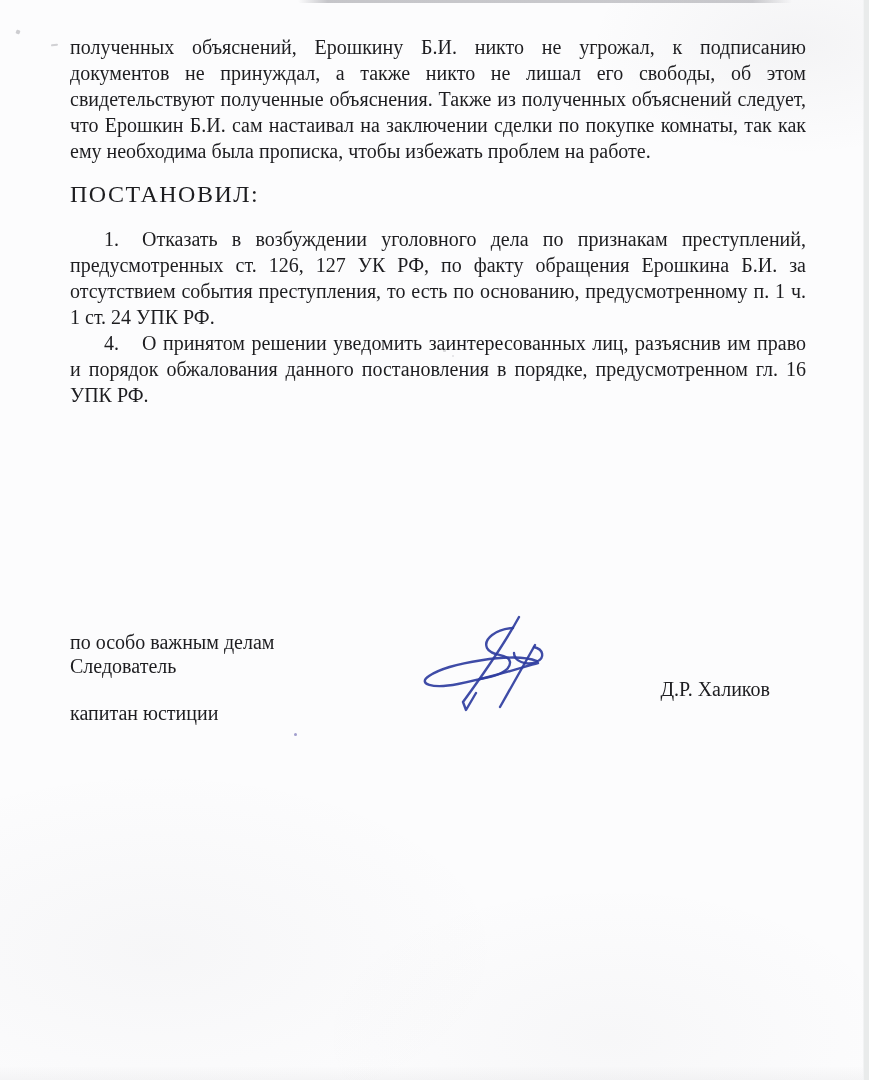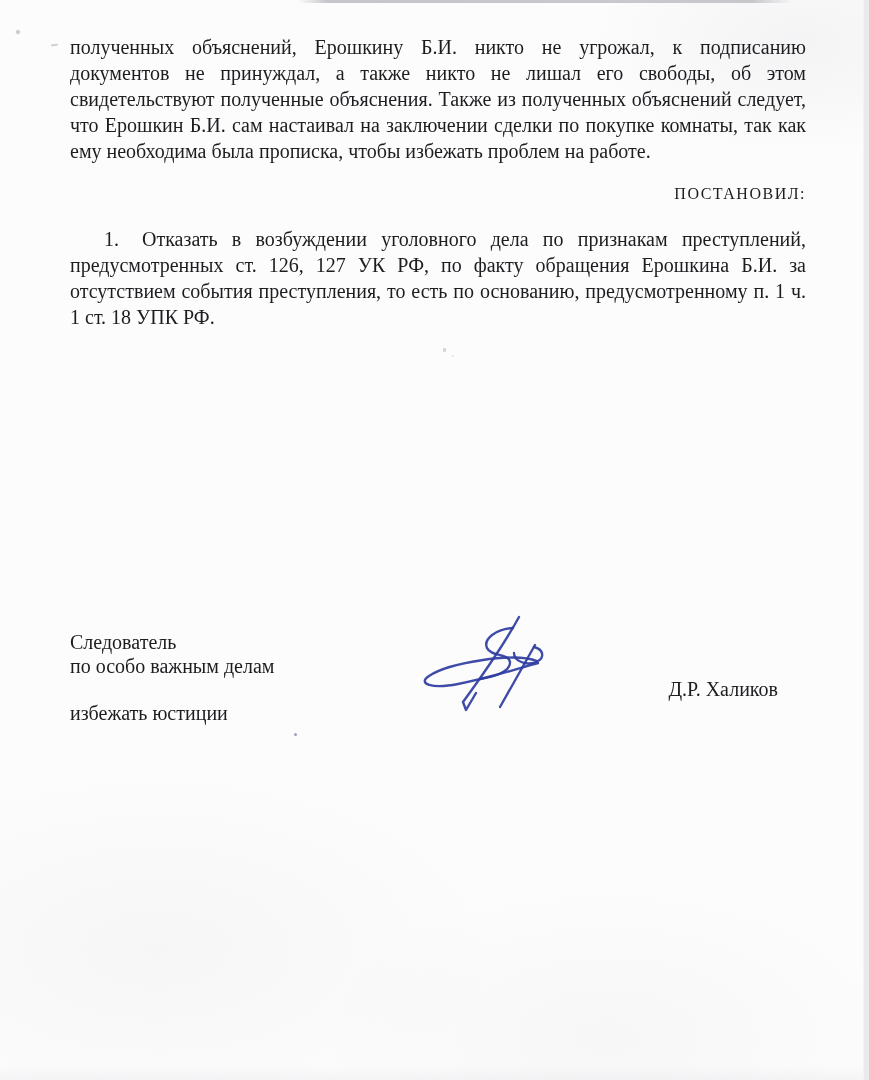--- a/index.html
+++ b/index.html
@@ -36,34 +36,34 @@
   .ink-dot{position:absolute;left:294px;top:733px;width:3px;height:3px;border-radius:50%;background:rgba(85,80,165,0.55);}
 
   .doc{
     position:absolute;left:70px;top:34px;width:736px;
     font-size:20px;line-height:26px;color:#1d1d20;
     text-align:justify;
   }
   .doc p{margin:0;}
   .doc p.ind{text-indent:34px;}
   .heading{
-    text-align:right;text-indent:0;
-    font-size:16px;letter-spacing:1.5px;
+    text-align:left;text-indent:0;
+    font-size:24px;letter-spacing:1.5px;
     margin:17px 0 19px 0;
   }
   .tab{display:inline-block;width:23px;}
 
   .sig-block{
     position:absolute;left:70px;top:630px;width:736px;
     font-size:20px;color:#1d1d20;
   }
   .sig-role div{line-height:24px;}
   .sig-rank{margin-top:23px;line-height:24px;}
   .sig-name{
-    position:absolute;right:28px;top:47px;line-height:24px;text-align:right;
+    position:absolute;right:36px;top:47px;line-height:24px;text-align:right;
   }
   .signature{
     position:absolute;left:410px;top:592px;width:142px;height:126px;
   }
   .signature path{fill:none;stroke-width:2.4;stroke-linecap:round;stroke-linejoin:round;opacity:.92;}
 </style>
 </head>
 <body>
 
 <div class="page">
@@ -74,29 +74,30 @@
   <div class="speck s2"></div>
   <div class="speck s3"></div>
   <div class="speck s4"></div>
   <div class="ink-dot"></div>
 
   <div class="doc">
     <p>полученных объяснений, Ерошкину Б.И. никто не угрожал, к подписанию документов не принуждал, а также никто не лишал его свободы, об этом свидетельствуют полученные объяснения. Также из полученных объяснений следует, что Ерошкин Б.И. сам настаивал на заключении сделки по покупке комнаты, так как ему необходима была прописка, чтобы избежать проблем на работе.</p>
 
     <div class="heading">ПОСТАНОВИЛ:</div>
 
-    <p class="ind"><span>1.</span><span class="tab"></span><span>Отказать в возбуждении уголовного дела по признакам преступлений, предусмотренных ст. 126, 127 УК РФ, по факту обращения Ерошкина Б.И. за отсутствием события преступления, то есть по основанию, предусмотренному п. 1 ч. 1 ст. 18 УПК РФ.</span></p>
+    <p class="ind"><span>1.</span><span class="tab"></span><span>Отказать в возбуждении уголовного дела по признакам преступлений, предусмотренных ст. 126, 127 УК РФ, по факту обращения Ерошкина Б.И. за отсутствием события преступления, то есть по основанию, предусмотренному п. 1 ч. 1 ст. 24 УПК РФ.</span></p>
+    <p class="ind"><span>4.</span><span class="tab"></span><span>О принятом решении уведомить заинтересованных лиц, разъяснив им право и порядок обжалования данного постановления в порядке, предусмотренном гл. 16 УПК РФ.</span></p>
   </div>
 
   <div class="sig-block">
     <div class="sig-role">
+      <div>по особо важным делам</div>
       <div>Следователь</div>
-      <div>по особо важным делам</div>
     </div>
-    <div class="sig-rank">избежать юстиции</div>
+    <div class="sig-rank">капитан юстиции</div>
     <div class="sig-name">Д.Р. Халиков</div>
   </div>
 
   <svg class="signature" viewBox="0 0 142 126" xmlns="http://www.w3.org/2000/svg">
     <path d="M109,25 C97,47 72,84 53,110 L56,118 L66,101" stroke="#2f3da0"></path>
     <path d="M103,36 C86,37 73,47 77,56 C81,65 99,61 100,70 C101,80 83,85 70,87" stroke="#2f3da0"></path>
     <path d="M127,69 C104,60 38,71 19,84 C7,92 22,97 48,92 C80,86 113,75 128,71" stroke="#2f3da0"></path>
     <path d="M124,55 C133,57 136,66 126,70 C116,74 104,69 104,61" stroke="#2f3da0"></path>
     <path d="M125,53 L90,115" stroke="#2f3da0"></path>
   </svg>

